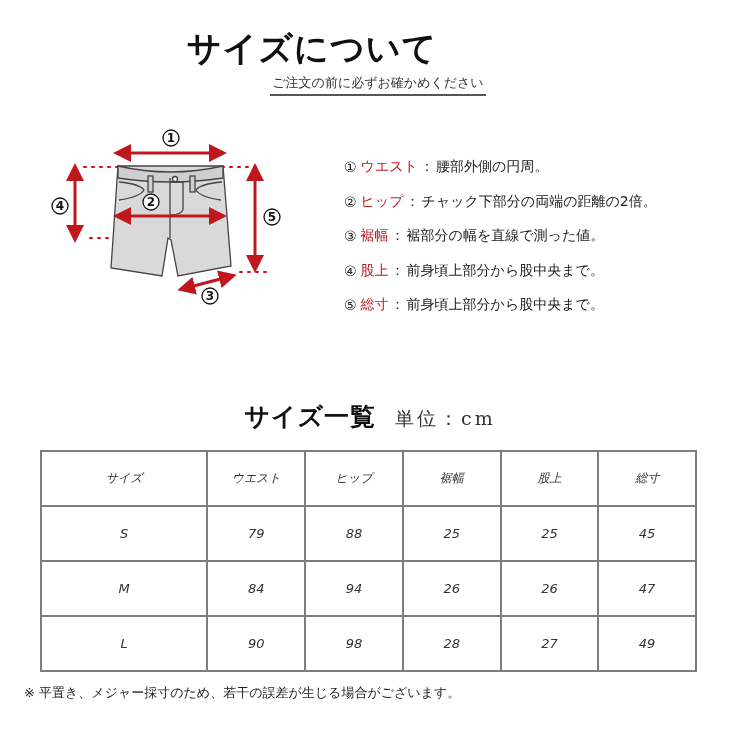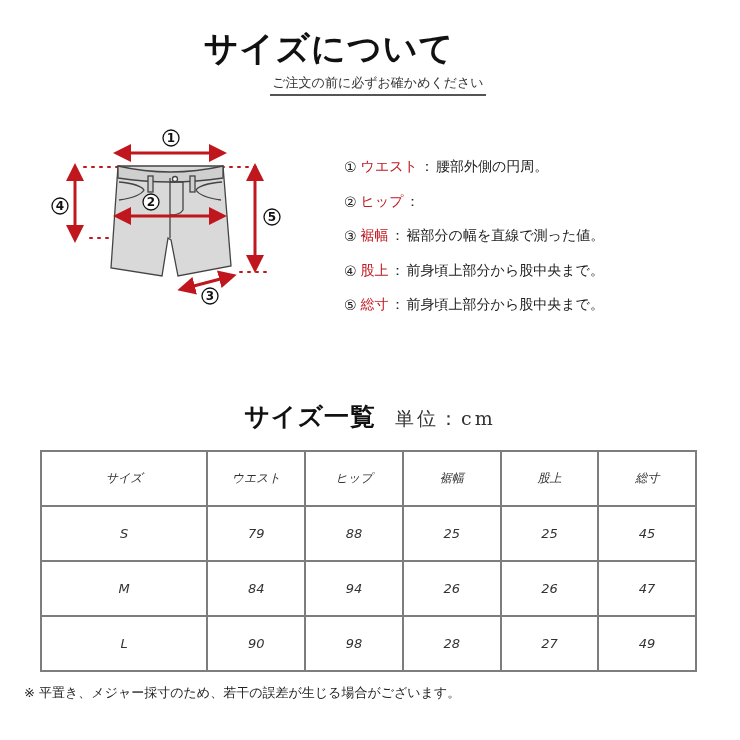--- a/index.html
+++ b/index.html
@@ -1,20 +1,20 @@
 <!DOCTYPE html>
 <html><head>
 <meta charset="utf-8">
 <style>
   * { margin: 0; padding: 0; box-sizing: border-box; }
   html, body { width: 740px; height: 740px; background: #ffffff; overflow: hidden; }
   body { position: relative; font-family: "DejaVu Sans", "Liberation Sans", sans-serif; color: #222; }
 
   .title {
-    position: absolute; left: 17px; top: 26px; width: 624px; text-align: center;
+    position: absolute; left: 0; top: 26px; width: 624px; text-align: center;
     font-size: 34px; font-weight: bold; color: #111; letter-spacing: 1px;
   }
   .subtitle {
     position: absolute; left: 8px; top: 72px; width: 740px; text-align: center;
   }
   .subtitle span {
     display: inline-block; font-family: "DejaVu Serif", "Liberation Serif", serif;
     font-size: 13px; color: #333; padding: 0 2px 2px 2px;
     border-bottom: 2px solid #555;
   }
@@ -116,20 +116,21 @@
   <div class="legend-item">
     <span class="num">①</span>
     <span class="term">ウエスト</span>
     <span class="colon">：</span>
     <span>腰部外側の円周。</span>
   </div>
   <div class="legend-item">
     <span class="num">②</span>
     <span class="term">ヒップ</span>
     <span class="colon">：</span>
+    <span>チャック下部分の両端の距離の2倍。</span>
   </div>
   <div class="legend-item">
     <span class="num">③</span>
     <span class="term">裾幅</span>
     <span class="colon">：</span>
     <span>裾部分の幅を直線で測った値。</span>
   </div>
   <div class="legend-item">
     <span class="num">④</span>
     <span class="term">股上</span>

